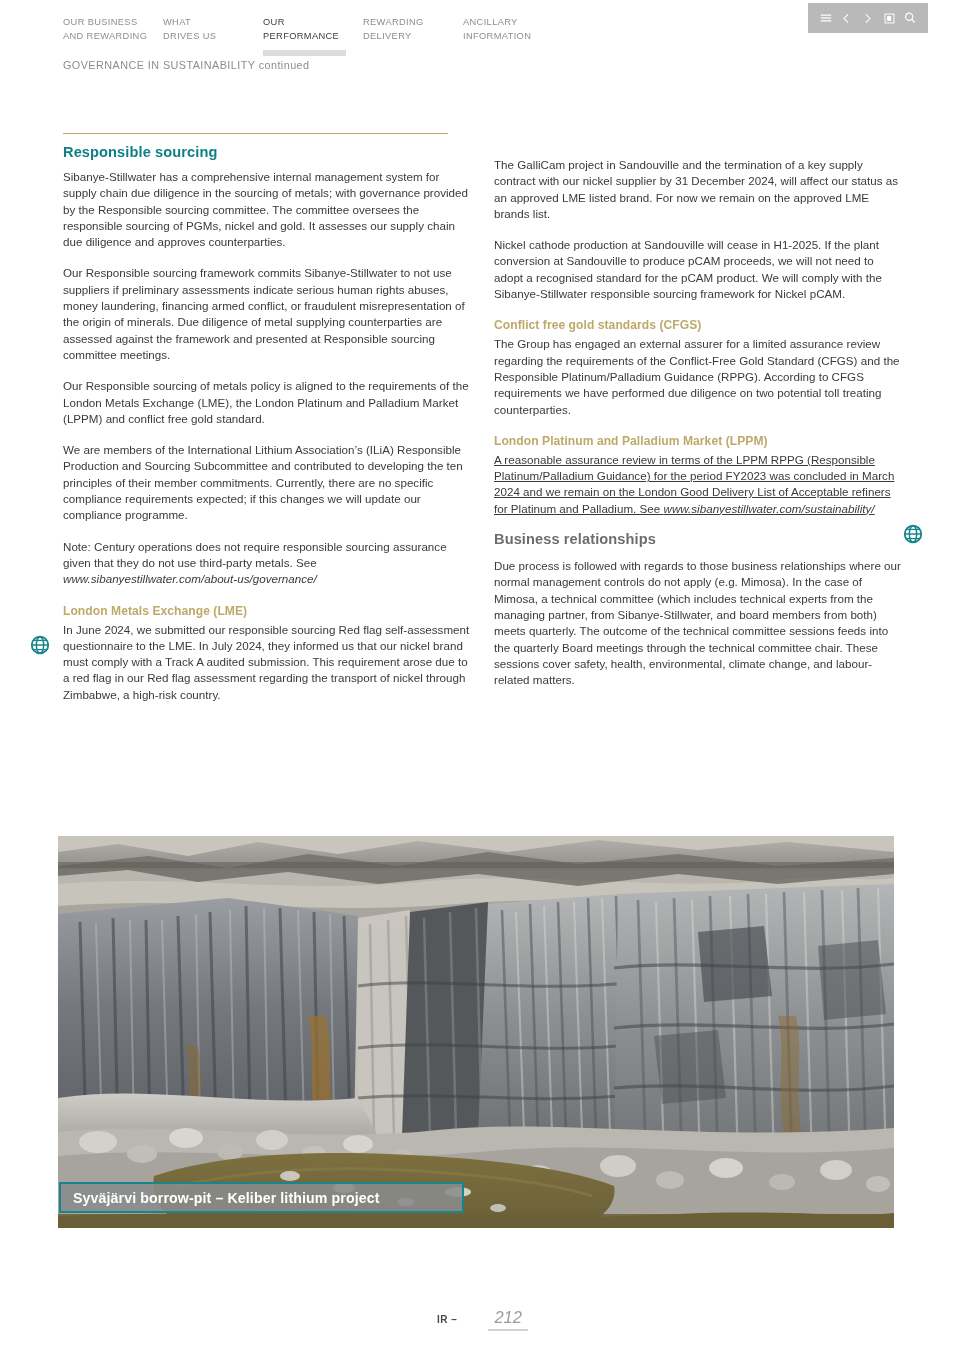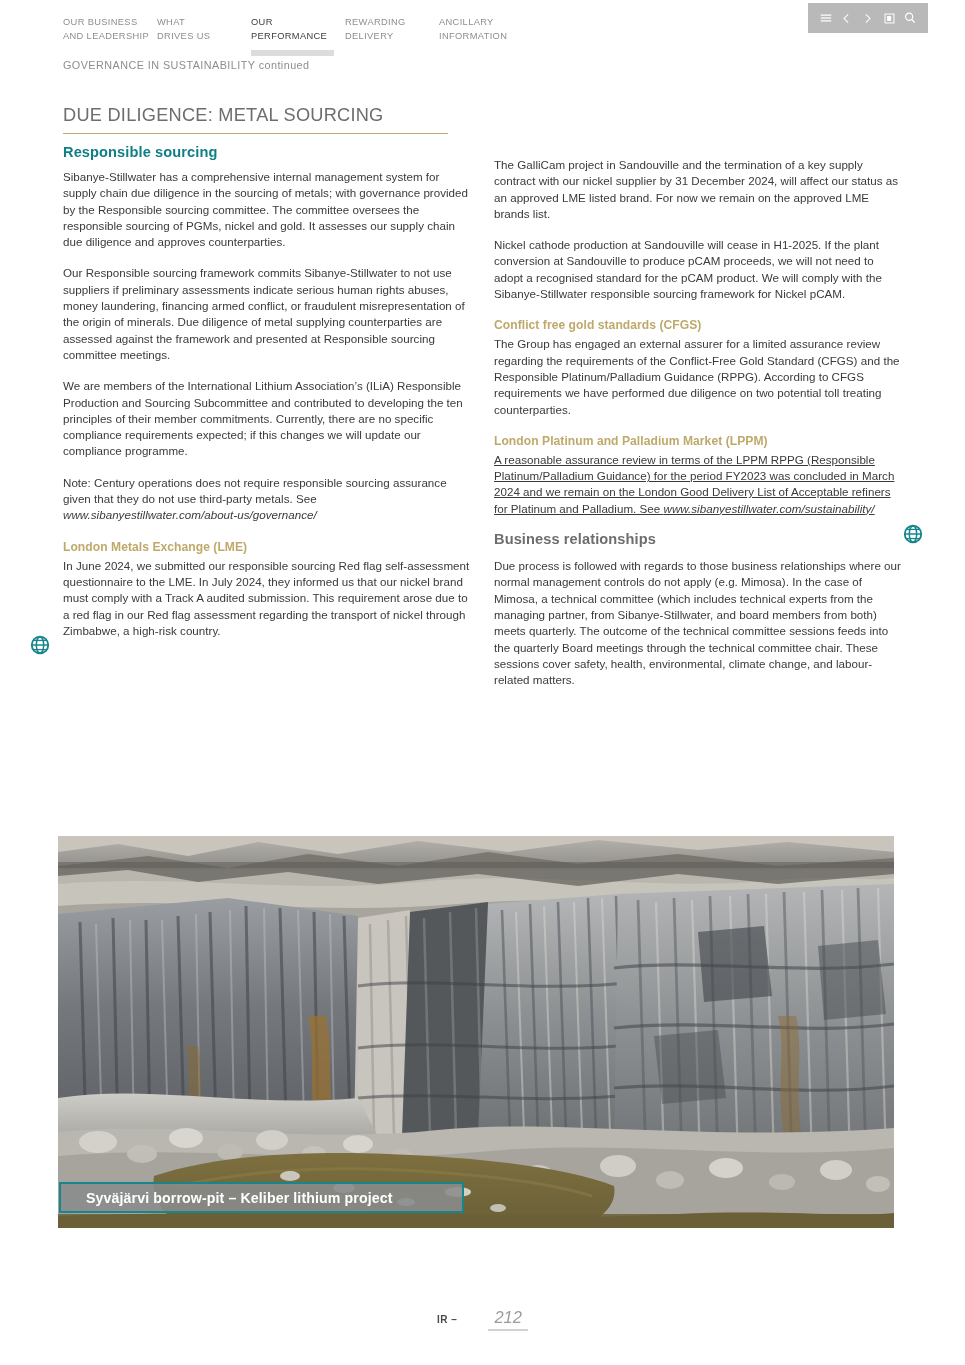--- a/index.html
+++ b/index.html
@@ -7,21 +7,21 @@
     width: 965px; height: 1365px;
     background: #ffffff;
     font-family: "Liberation Sans", sans-serif;
     overflow: hidden;
   }
   .page { position: relative; width: 965px; height: 1365px; background: #fff; }
 
   
   .topnav {
     position: absolute; left: 63px; top: 16px;
-    display: flex; gap: 0px; align-items: flex-start;
+    display: flex; gap: 6px; align-items: flex-start;
   }
   .navtab { width: 94px; padding-right: 8px; position: relative; }
   .navtab .lines { font-size: 9.3px; line-height: 13.5px; color: #8d8d8d;
     letter-spacing: .35px; }
   .navtab.active .lines { color: #3c3c3c; font-weight: normal; }
   .navtab .underbar {
     position: absolute; left: 0; top: 34px; width: 83px; height: 6px;
     background: #dcdcdc;
   }
 
@@ -85,41 +85,41 @@
 
   .caption {
     position: absolute; left: 59px; top: 1182px;
     width: 405px; height: 31px;
     background: rgba(138,140,140,0.88);
     border: 2.4px solid #16858c;
     display: flex; align-items: center;
   }
   .caption span {
     color: #ffffff; font-size: 14.2px; font-weight: bold;
-    padding-left: 25px; letter-spacing: .1px;
+    padding-left: 12px; letter-spacing: .1px;
   }
 
   
   .footer { position: absolute; left: 0; top: 1308px; width: 965px;
     display: flex; justify-content: center; align-items: baseline; gap: 4px; }
   .footer .ir { font-size: 10px; font-weight: bold; color: #4a4a4a;
     letter-spacing: .5px; }
   .footer .pg { font-size: 16.5px; color: #9b9b9b; font-style: italic;
     border-bottom: 2px solid #d2d2d2; padding: 0 6px 2px 6px; margin-left: 27px; }
 </style>
 </head>
 <body>
 
 <div class="page">
 
   <div class="topnav">
     <div class="navtab">
       <div class="lines">
         <div>OUR BUSINESS</div>
-        <div>AND LEADERSHIP</div>
+        <div>AND REWARDING</div>
       </div>
     </div>
     <div class="navtab">
       <div class="lines">
         <div>WHAT</div>
         <div>DRIVES US</div>
       </div>
     </div>
     <div class="navtab active">
       <div class="lines">
@@ -169,27 +169,27 @@
       </svg>
     </div>
     <div class="ticon">
       <svg viewBox="0 0 16 16" width="14" height="14">
         <circle cx="7" cy="6.6" r="4.1" fill="none" stroke="#fff" stroke-width="1.3"></circle>
         <line x1="10.1" y1="9.8" x2="13.4" y2="13.3" stroke="#fff" stroke-width="1.5"></line>
       </svg>
     </div>
   </div>
 
-  <div class="maintitle">DUE DILIGENCE: METAL SOURCING</div>
   <div class="rule"></div>
 
   <div class="col colL">
     <div class="h-teal">Responsible sourcing</div>
     <p class="body">Sibanye-Stillwater has a comprehensive internal management system for supply chain due diligence in the sourcing of metals; with governance provided by the Responsible sourcing committee. The committee oversees the responsible sourcing of PGMs, nickel and gold. It assesses our supply chain due diligence and approves counterparties.</p>
     <p class="body">Our Responsible sourcing framework commits Sibanye-Stillwater to not use suppliers if preliminary assessments indicate serious human rights abuses, money laundering, financing armed conflict, or fraudulent misrepresentation of the origin of minerals. Due diligence of metal supplying counterparties are assessed against the framework and presented at Responsible sourcing committee meetings.</p>
+    <p class="body">Our Responsible sourcing of metals policy is aligned to the requirements of the London Metals Exchange (LME), the London Platinum and Palladium Market (LPPM) and conflict free gold standard.</p>
     <p class="body">We are members of the International Lithium Association’s (ILiA) Responsible Production and Sourcing Subcommittee and contributed to developing the ten principles of their member commitments. Currently, there are no specific compliance requirements expected; if this changes we will update our compliance programme.</p>
     <p class="body"><span>Note: Century operations does not require responsible sourcing assurance given that they do not use third-party metals. See </span><span class="ital">www.sibanyestillwater.com/about-us/governance/</span></p>
     <div class="h-gold">London Metals Exchange (LME)</div>
     <p class="body">In June 2024, we submitted our responsible sourcing Red flag self-assessment questionnaire to the LME. In July 2024, they informed us that our nickel brand must comply with a Track A audited submission. This requirement arose due to a red flag in our Red flag assessment regarding the transport of nickel through Zimbabwe, a high-risk country.</p>
   </div>
 
   <div class="col colR">
     <p class="body">The GalliCam project in Sandouville and the termination of a key supply contract with our nickel supplier by 31 December 2024, will affect our status as an approved LME listed brand. For now we remain on the approved LME brands list.</p>
     <p class="body">Nickel cathode production at Sandouville will cease in H1-2025. If the plant conversion at Sandouville to produce pCAM proceeds, we will not need to adopt a recognised standard for the pCAM product. We will comply with the Sibanye-Stillwater responsible sourcing framework for Nickel pCAM.</p>
     <div class="h-gold">Conflict free gold standards (CFGS)</div>

